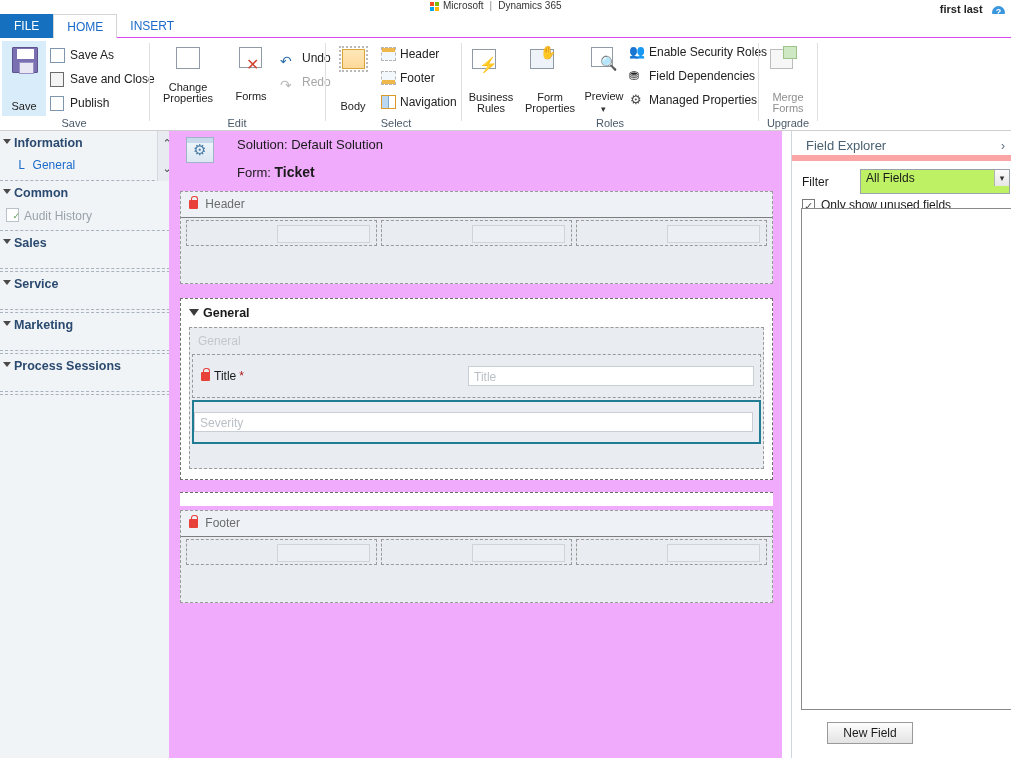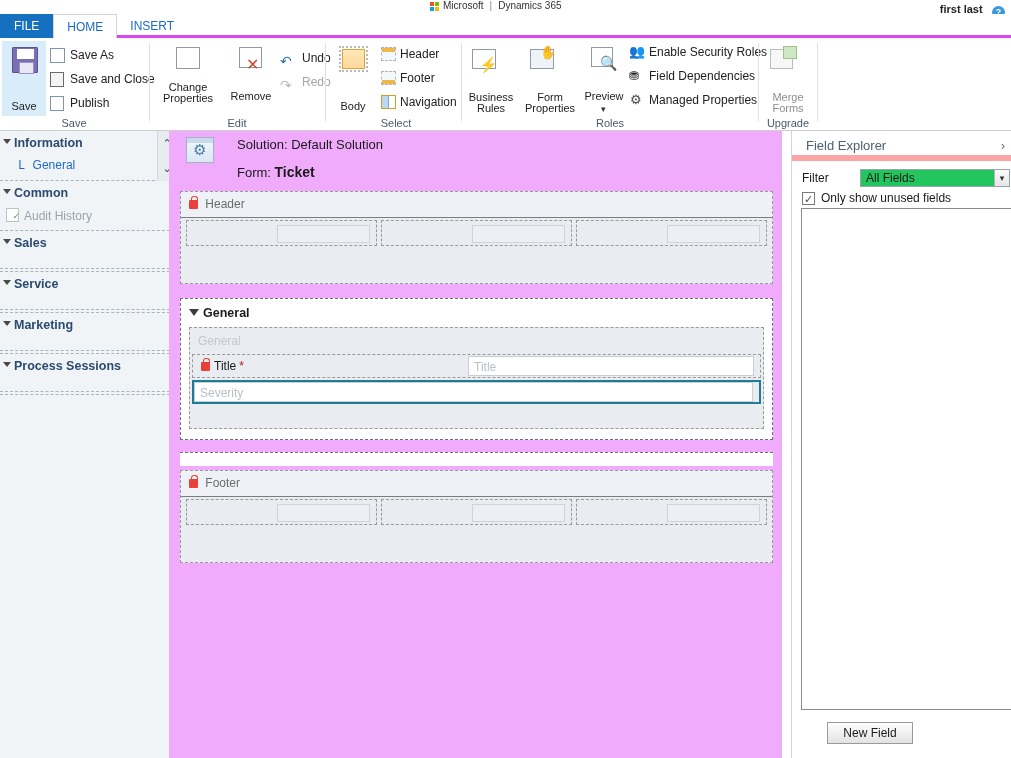--- a/index.html
+++ b/index.html
@@ -42,21 +42,21 @@
     background:#3a96dd; color:#fff; font-size:9px; font-weight:bold;
     text-align:center; line-height:13px; margin-left:6px; position:relative; top:2px;
   }
   .org-line { font-size: 11px; color:#333; margin-top:1px; }
   .caret-up { display:inline-block; margin-left:5px; color:#666; font-size:10px; }
 
   
   .tabstrip {
     position: absolute; left: 0; top: 14px; width: 1011px; height: 24px;
     background: #ffffff;
-    border-bottom: 3px solid #d946ef;
+    border-bottom: 1px solid #d946ef;
   }
   .tab {
     float: left; height: 24px; line-height: 24px;
     padding: 0 13px; font-size: 12px; cursor: default;
     color: #1b6ac9;
   }
   .tab.file { background:#1570bf; color:#fff; font-weight:normal; padding:0 14px; }
   .tab.active {
     background:#ffffff; color:#1b6ac9;
     border-left:1px solid #d4d4d4; border-right:1px solid #d4d4d4; border-top:1px solid #d4d4d4;
@@ -209,21 +209,21 @@
   .tab-sec { margin:14px 9px 0 11px; border:1px dashed #6e6e6e; background:#ffffff; padding:6px 8px 10px 8px; }
   .tab-hdr { font-size:12.5px; font-weight:bold; color:#1a1a1a; position:relative; padding-left:14px; line-height:16px; }
   .tab-hdr .tri {
     position:absolute; left:0; top:4px;
     width:0;height:0;border-left:5px solid transparent;border-right:5px solid transparent;
     border-top:7px solid #3c3c3c;
   }
   .tabsec-inner { margin-top:6px; border:1px dashed #9a9a9a; background:#e9edf1; padding:2px; }
   .tabsec-label { font-size:12px; color:#c2c8ce; padding:4px 6px 6px 6px; }
   .fieldrow {
-    display:flex; align-items:center; height:24px;
+    display:flex; align-items:center; height:44px;
     border:1px dashed #9a9a9a; margin-bottom:2px; position:relative;
   }
   .fieldrow.selected { border:2px solid #1f7c93; background:#e9edf1; }
   .fieldlabel { flex:0 0 275px; font-size:12px; color:#1a1a1a; padding-left:8px; }
   .req { color:#b01818; margin-left:3px; }
   .fieldinput {
     flex:1; height:20px; margin-right:6px;
     border:1px solid #c9ced4; background:#ffffff;
     font-size:12px; color:#b9bfc5; padding:2px 5px; line-height:16px;
   }
@@ -238,21 +238,21 @@
   }
   .fe-hdr {
     position:relative; height:30px; line-height:30px;
     padding-left:14px; font-size:13px; color:#4a6172;
     border-bottom:6px solid #fca5a5;
   }
   .fe-hdr .chev { position:absolute; right:6px; top:0; font-size:12px; color:#5a6a78; }
   .fe-filter { display:flex; align-items:center; padding:8px 0 0 10px; }
   .fe-filter .lbl { font-size:12px; font-weight:normal; color:#1a1a1a; width:58px; }
   .fe-select {
-    flex:1; height:18px; border:1px solid #9aa3ab; background:#22c55e;
+    flex:1; height:25px; border:1px solid #9aa3ab; background:#bef264;
     font-size:12px; color:#1a1a1a; padding:0 16px 0 5px; line-height:17px;
     position:relative; margin-right:1px;
   }
   .fe-select .arrow {
     position:absolute; right:0; top:0; width:15px; height:16px;
     background:linear-gradient(#fbfbfb,#e6e6e6); border-left:1px solid #b4b4b4;
     text-align:center; font-size:9px; line-height:16px; color:#333;
   }
   .fe-check { display:flex; align-items:center; padding:4px 0 0 10px; }
   .fe-check .box {
@@ -329,21 +329,21 @@
     <div class="gdiv" style="left:149px;"></div>
 
     <div class="rgroup" style="left:152px; width:170px;">
       <div class="bigbtn" style="left:4px; width:64px;">
         <span class="ic" style="left:20px; top:6px; width:24px; height:22px; background:#fff; border:1px solid #8f9aa4;"></span>
         <span class="cap" style="bottom:12px;margin-top:22px;">Change Properties</span>
       </div>
       <div class="bigbtn" style="left:72px; width:54px;">
         <span class="ic" style="left:15px; top:6px; width:23px; height:21px; background:#fff; border:1px solid #8f9aa4;"></span>
         <span class="ic" style="left:22px; top:18px; font-size:16px; color:#d1462f; line-height:12px;">✕</span>
-        <span class="cap" style="bottom:14px;">Remove</span>
+        <span class="cap" style="bottom:14px;">Forms</span>
       </div>
       <div class="smallitem" style="left:128px; top:9px; width:62px;">
         <span class="ic ic-undo" style="left:0px; top:3px; color:#2f6fa8;">↶</span>
         <span>Undo</span>
       </div>
       <div class="smallitem disabled" style="left:128px; top:33px; width:62px;">
         <span class="ic ic-redo" style="left:0px; top:3px; color:#b8b8b8;">↷</span>
         <span>Redo</span>
       </div>
       <div class="glabel">Edit</div>

